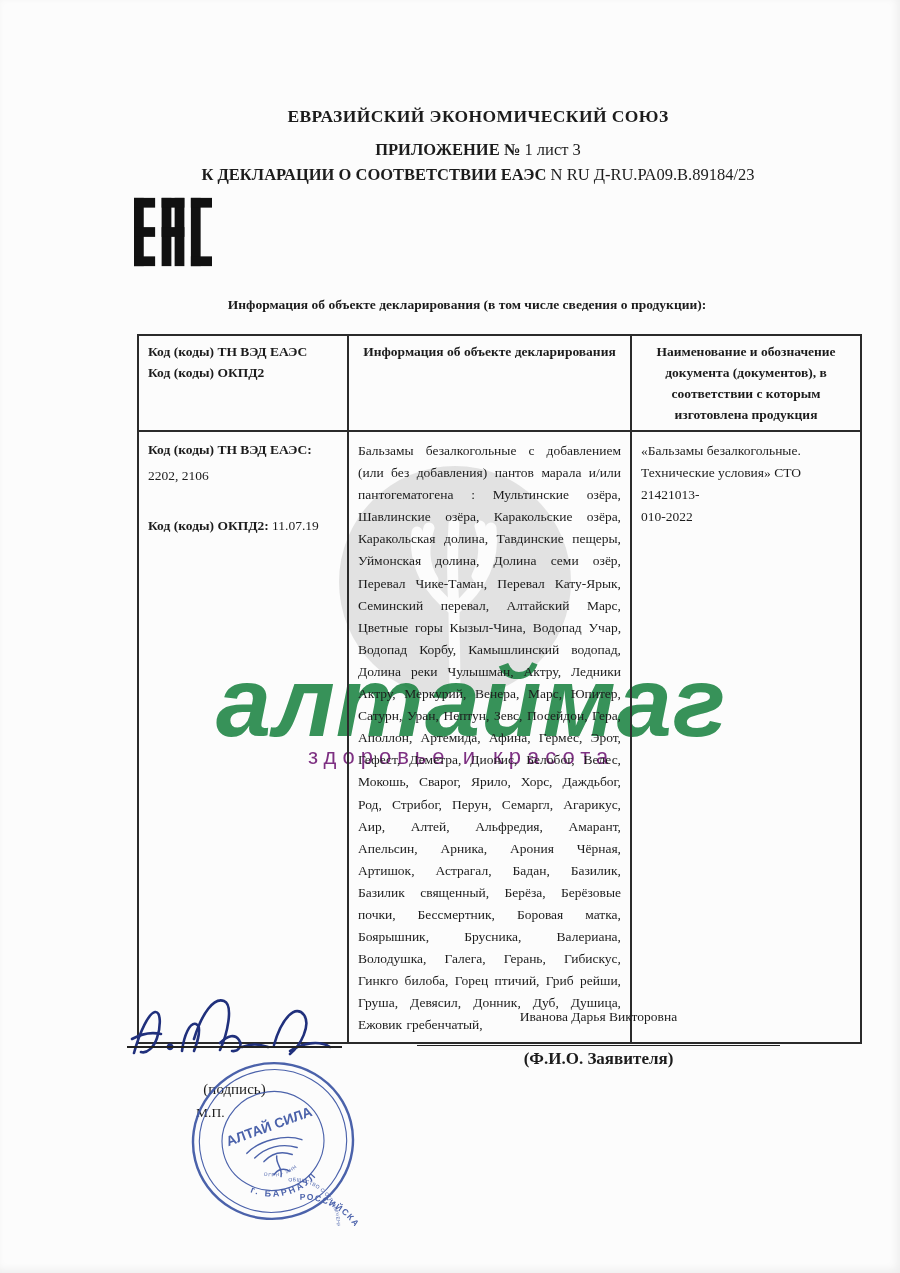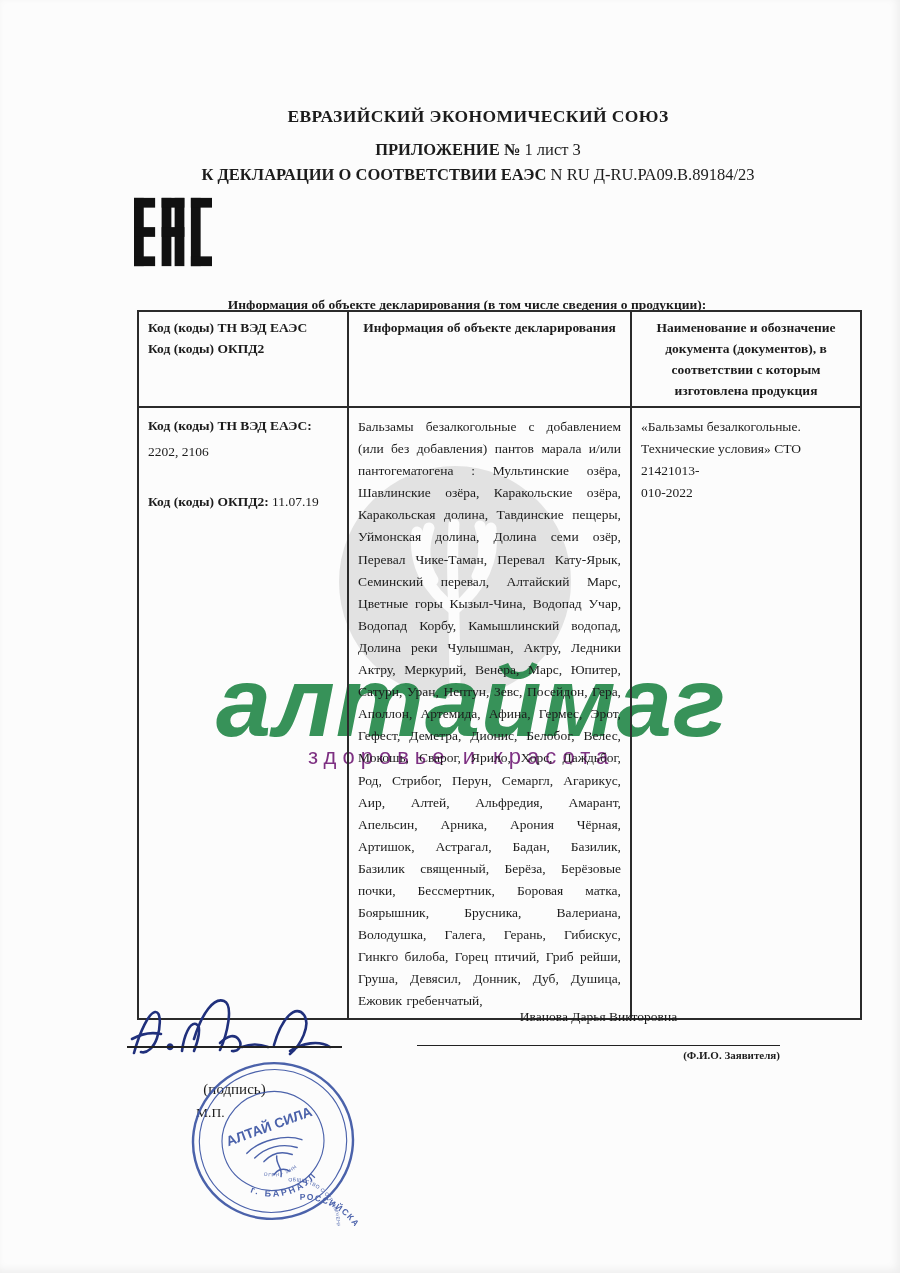--- a/index.html
+++ b/index.html
@@ -33,21 +33,21 @@
   .hdr-1{top:106px;font-size:17.5px;font-weight:bold;letter-spacing:.4px;}
   .hdr-2{top:140px;font-size:16.5px;}
   .hdr-3{top:165px;font-size:16.5px;}
   .hdr b{font-weight:bold;}
   .eac{position:absolute;left:134px;top:196px;width:78px;height:72px;}
   .caption{
     position:absolute;left:0;top:297px;width:934px;text-align:center;
     font-size:13.5px;font-weight:bold;
   }
   table.decl{
-    position:absolute;left:137px;top:310px;width:663px;
+    position:absolute;left:137px;top:334px;width:663px;
     border-collapse:collapse;table-layout:fixed;
     font-size:13.5px;
   }
   table.decl td{
     border:2px solid #2b2b2b;vertical-align:top;
     padding:5px 9px;background:transparent;
   }
   td.c1{width:190px;}
   td.c2{width:263px;}
   td.c3{width:210px;}
@@ -64,21 +64,21 @@
   }
   .cell-doc{line-height:22px;padding-top:8px !important;}
   
   .sig-svg{position:absolute;left:122px;top:995px;width:235px;height:74px;}
   .sig-line{position:absolute;left:127px;top:1046px;width:215px;border-top:2px solid #222;}
   .sig-label{position:absolute;left:127px;top:1049px;width:215px;text-align:center;font-size:15px;margin-top:32px;}
   .mp-label{position:absolute;left:196px;top:1070px;font-size:13.5px;margin-top:35px;}
   .stamp{position:absolute;left:188px;top:1056px;width:170px;height:170px;opacity:.92;}
   .fio-name{position:absolute;left:417px;top:1009px;width:363px;text-align:center;font-size:13.5px;}
   .fio-line{position:absolute;left:417px;top:1045px;width:363px;border-top:1.5px solid #222;}
-  .fio-label{position:absolute;left:417px;top:1049px;width:363px;text-align:right;font-size:11px;font-weight:bold;}
+  .fio-label{position:absolute;left:417px;top:1049px;width:363px;text-align:center;font-size:17px;font-weight:bold;}
 </style>
 </head>
 <body>
 
 <div class="page">
 
   <div class="wm-layer">
     <svg class="wm-tree" viewBox="0 0 244 244">
       <circle cx="122" cy="120" r="116" fill="#c9c9c9"></circle>
       <g stroke="#fcfcfc" stroke-width="11" fill="none" stroke-linecap="round">

